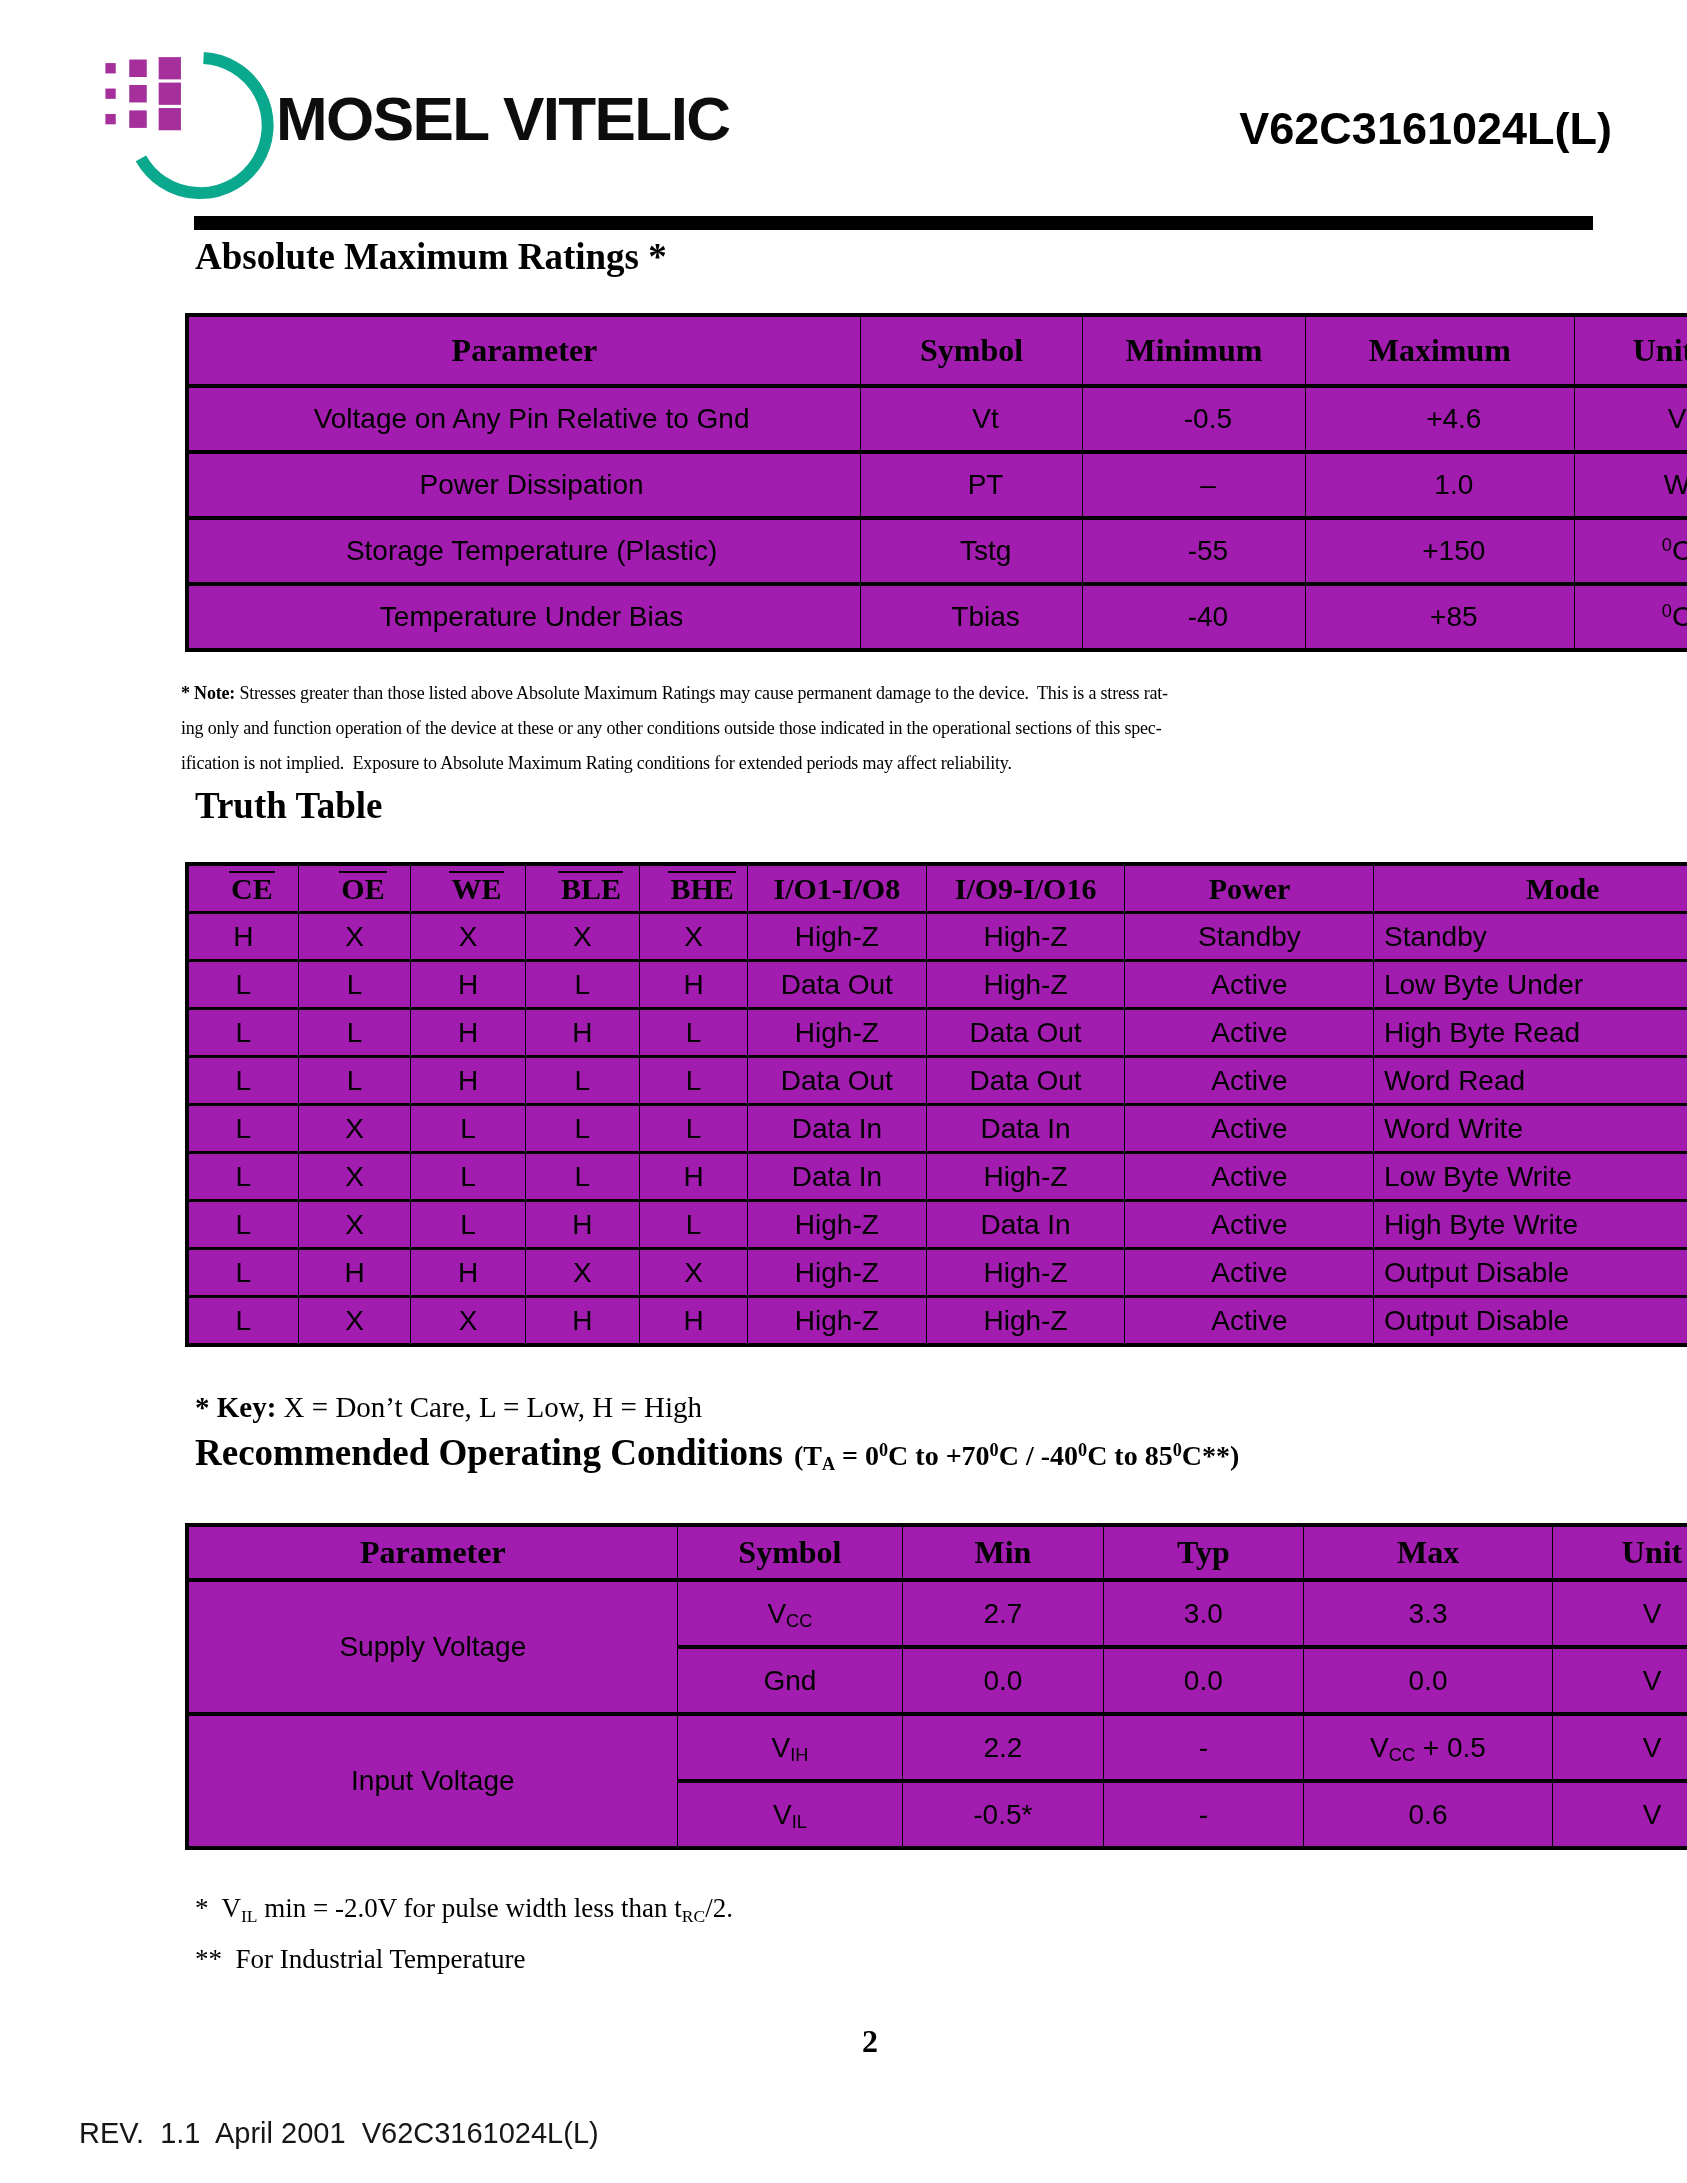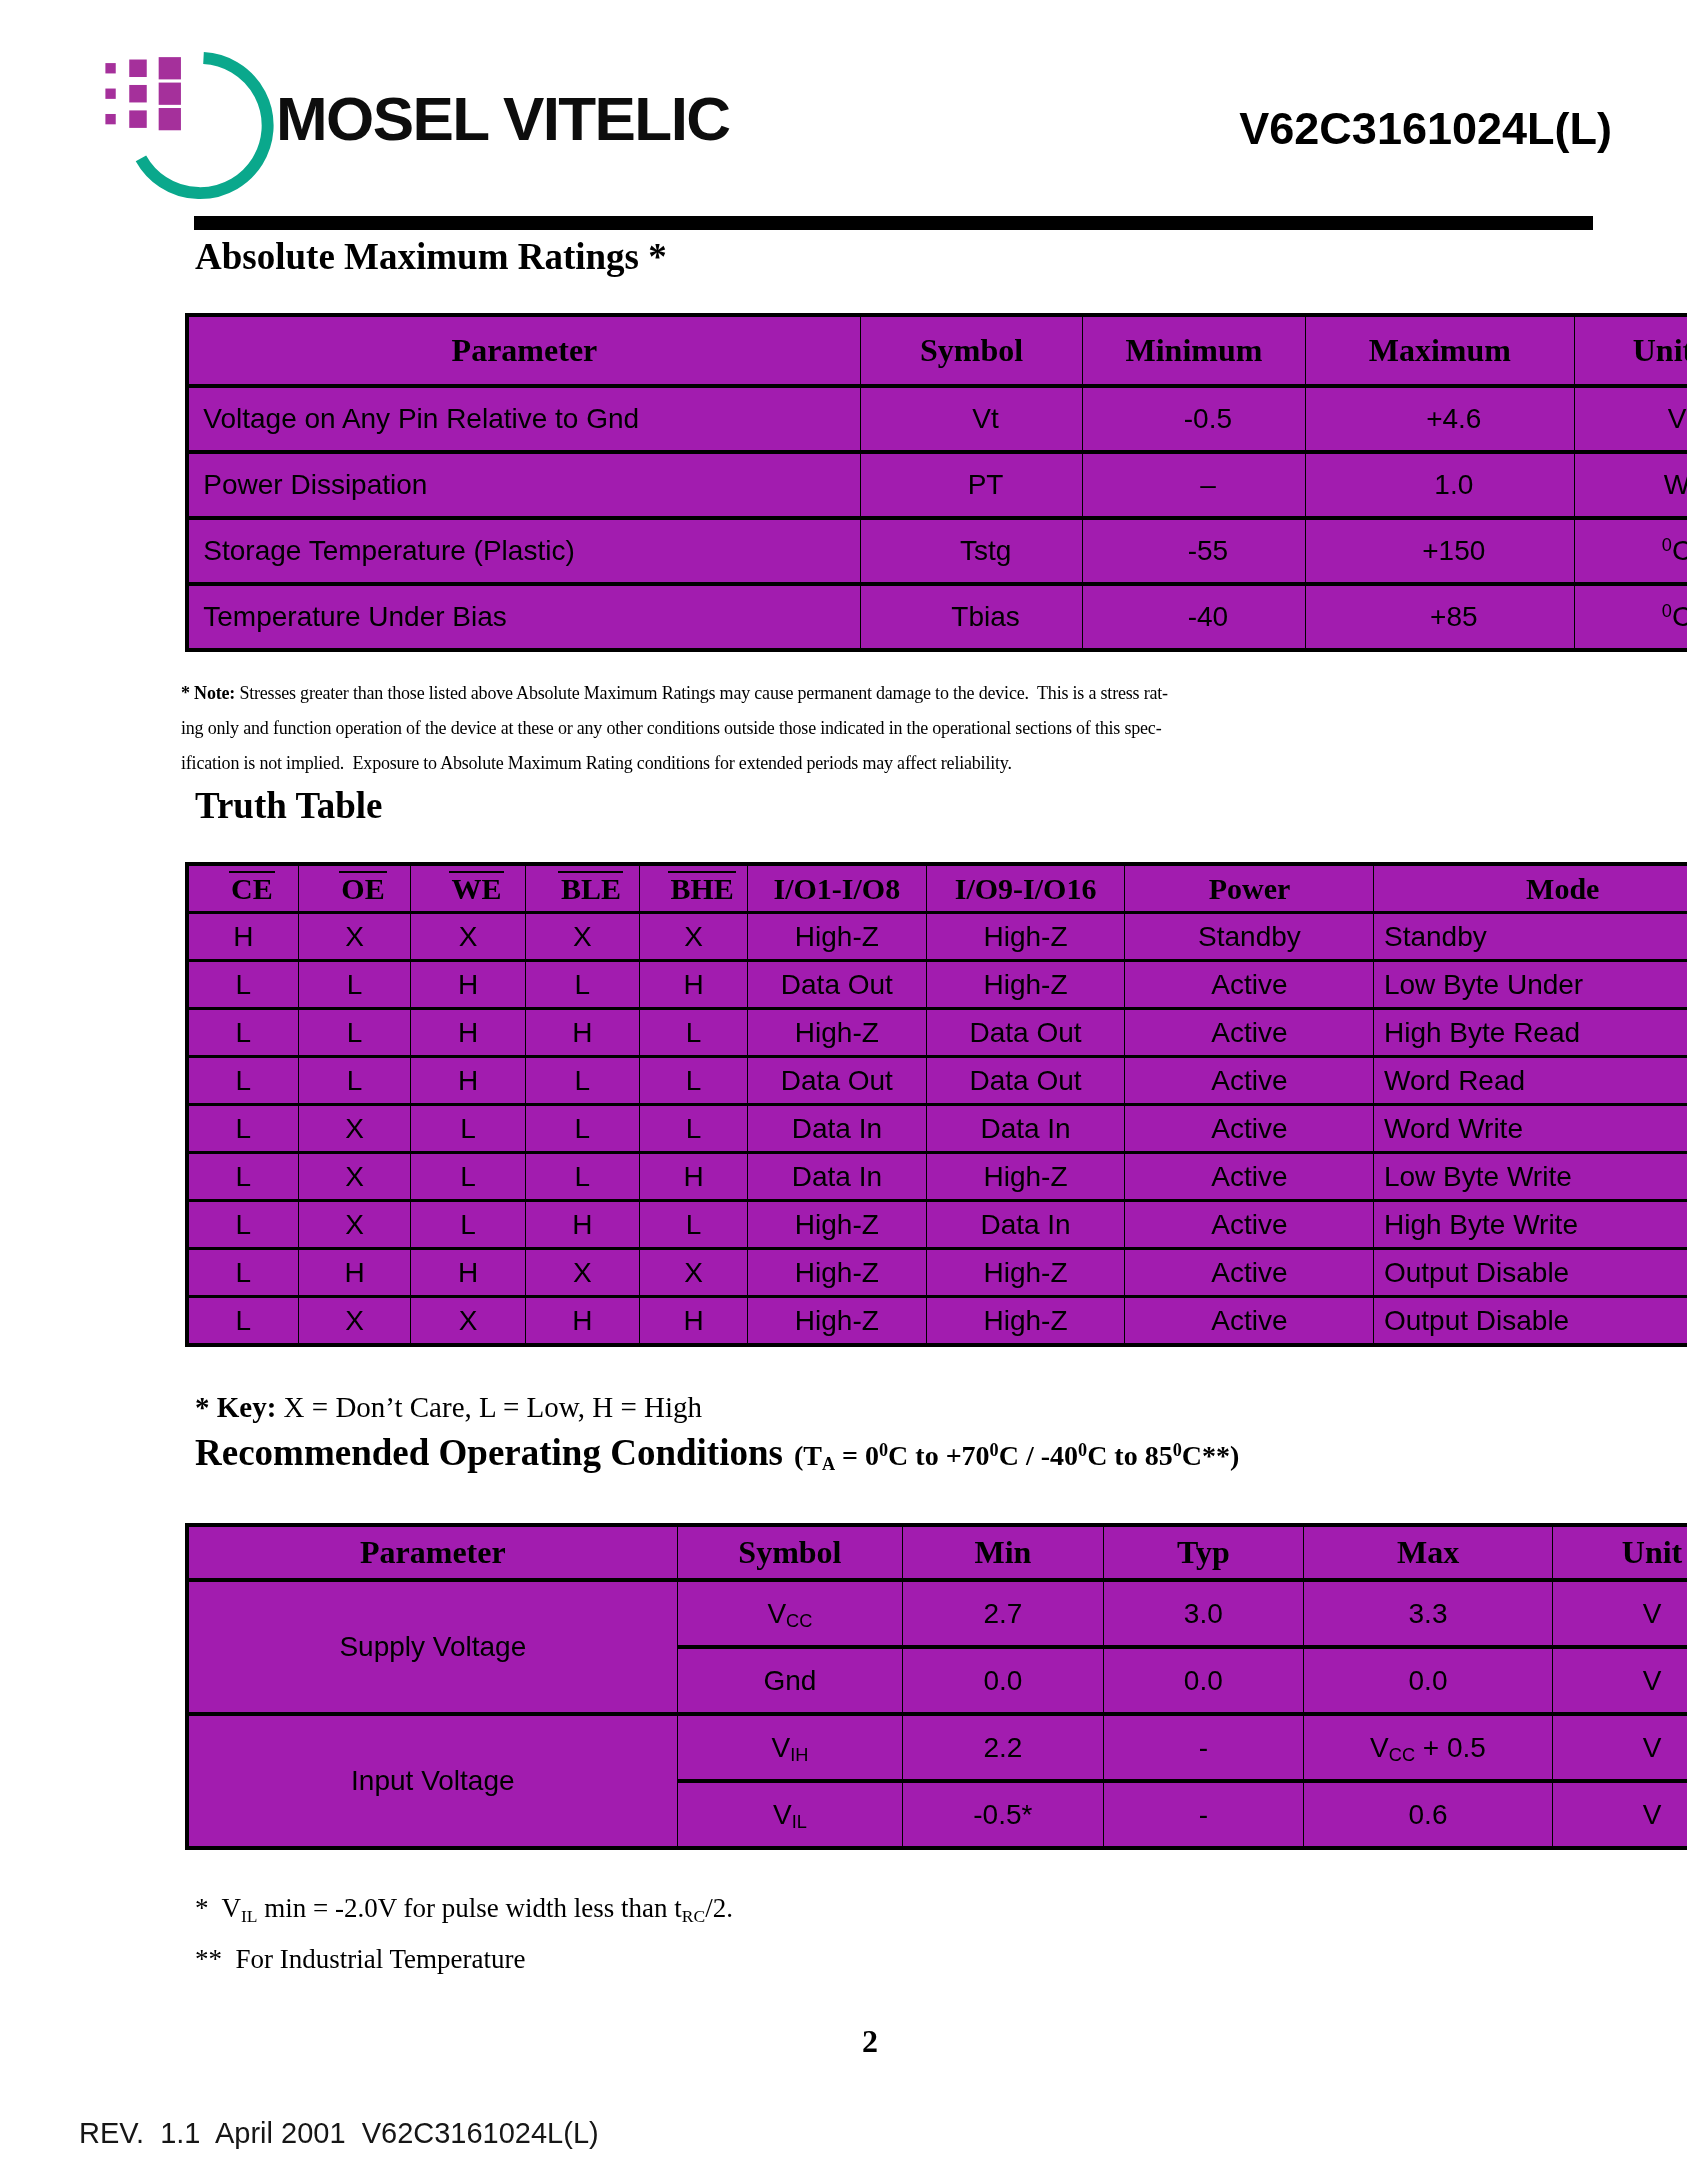--- a/index.html
+++ b/index.html
@@ -27,21 +27,21 @@
   td{font-family:"Liberation Sans",sans-serif;font-size:28px;text-align:center;vertical-align:middle;padding:0;}
   #absTable{top:313px;}
   #truthTable{top:862px;}
   #rocTable{top:1523px;}
   #absTable,#truthTable,#rocTable{border:4px solid #000;}
   #absTable th,#absTable td,#rocTable th,#rocTable td{border:1.6px solid #000;border-top-width:4px;border-bottom-width:4px;}
   #truthTable th,#truthTable td{border:1.6px solid #000;border-top-width:3.2px;border-bottom-width:3.2px;}
   #absTable th{height:67px;}  #absTable td{height:62px;padding-left:28px;}
   #truthTable th{height:45px;font-size:30px;} #truthTable td{height:45px;}
   #rocTable th{height:51px;}  #rocTable td{height:63px;}
-  #absTable td:first-child{text-align:left;padding-left:14.3px;}
+  #absTable td:first-child{text-align:center;padding-left:14.3px;}
   #truthTable td:last-child{text-align:left;padding-left:9.5px;}
 
   .ov{display:inline-block;border-top:2.8px solid #000;padding:0 2.4px;line-height:1.08;margin-left:17px;}
 
   sup,sub{font-size:65%;line-height:0;position:relative;vertical-align:baseline;}
   sup{top:-0.52em;} sub{top:0.26em;}
 
   
   .note{position:absolute;left:181px;top:676px;font-size:18px;letter-spacing:-0.2px;line-height:35px;}
   .note-line{white-space:pre;}

